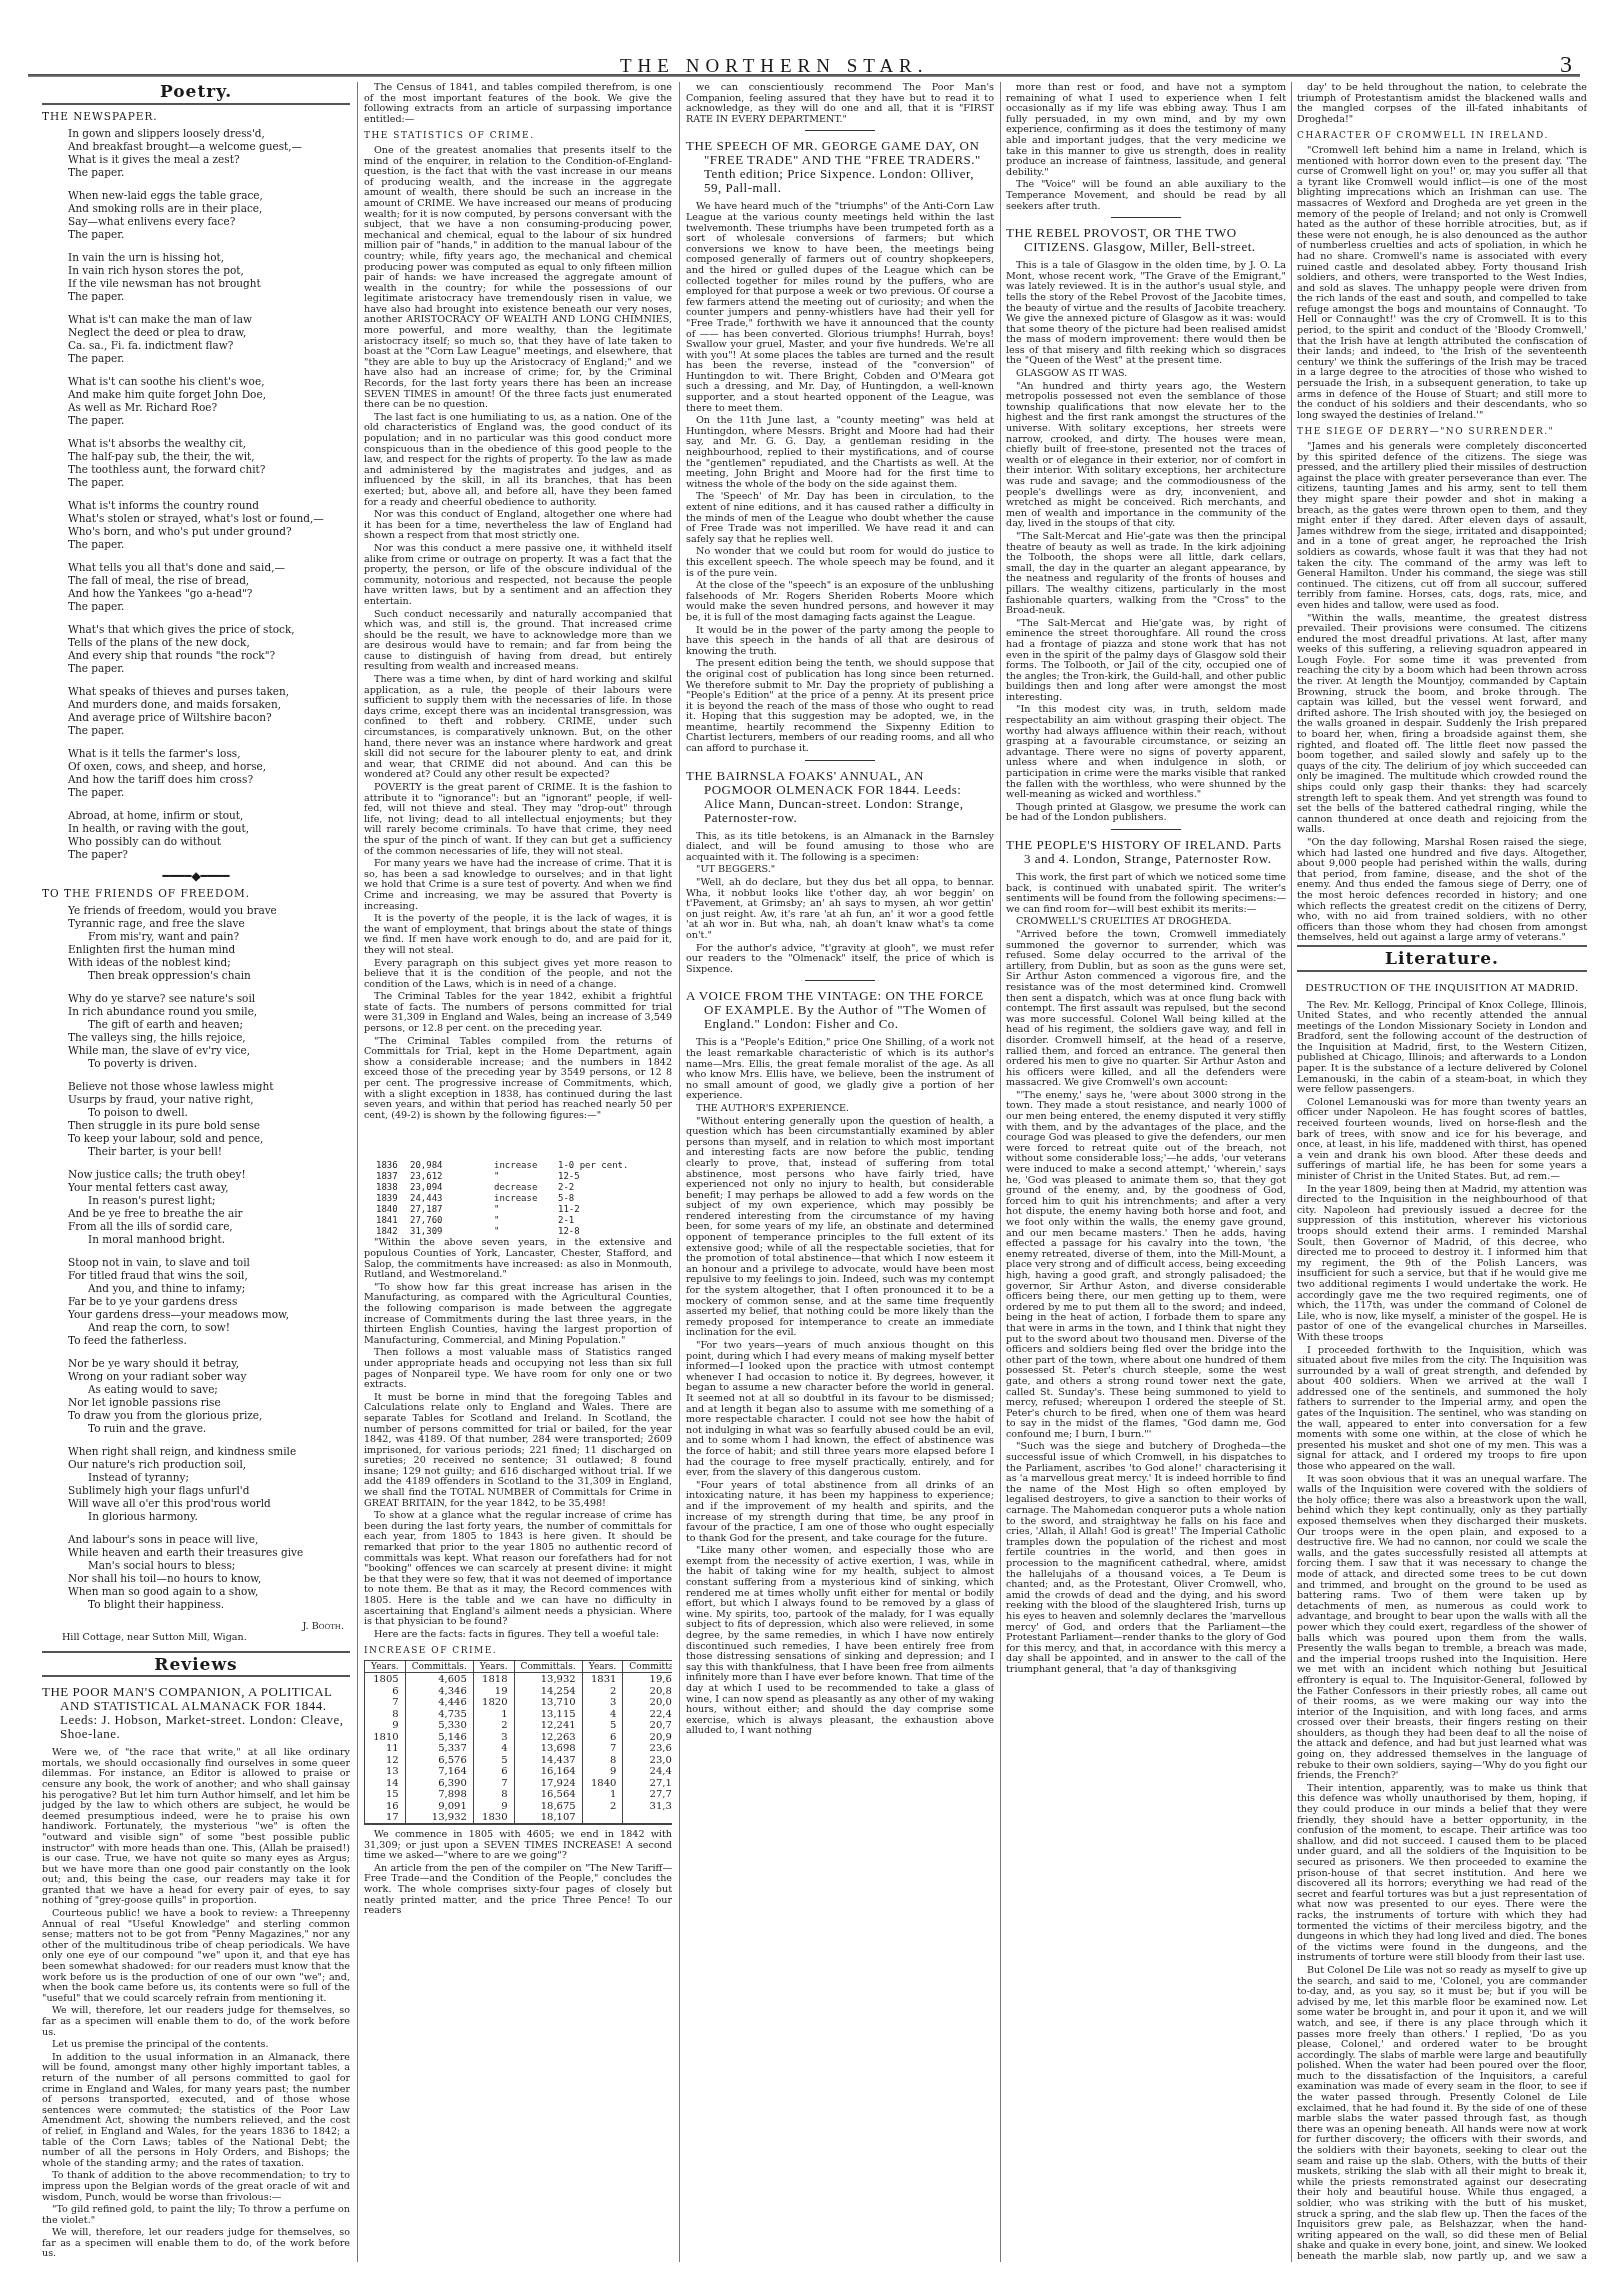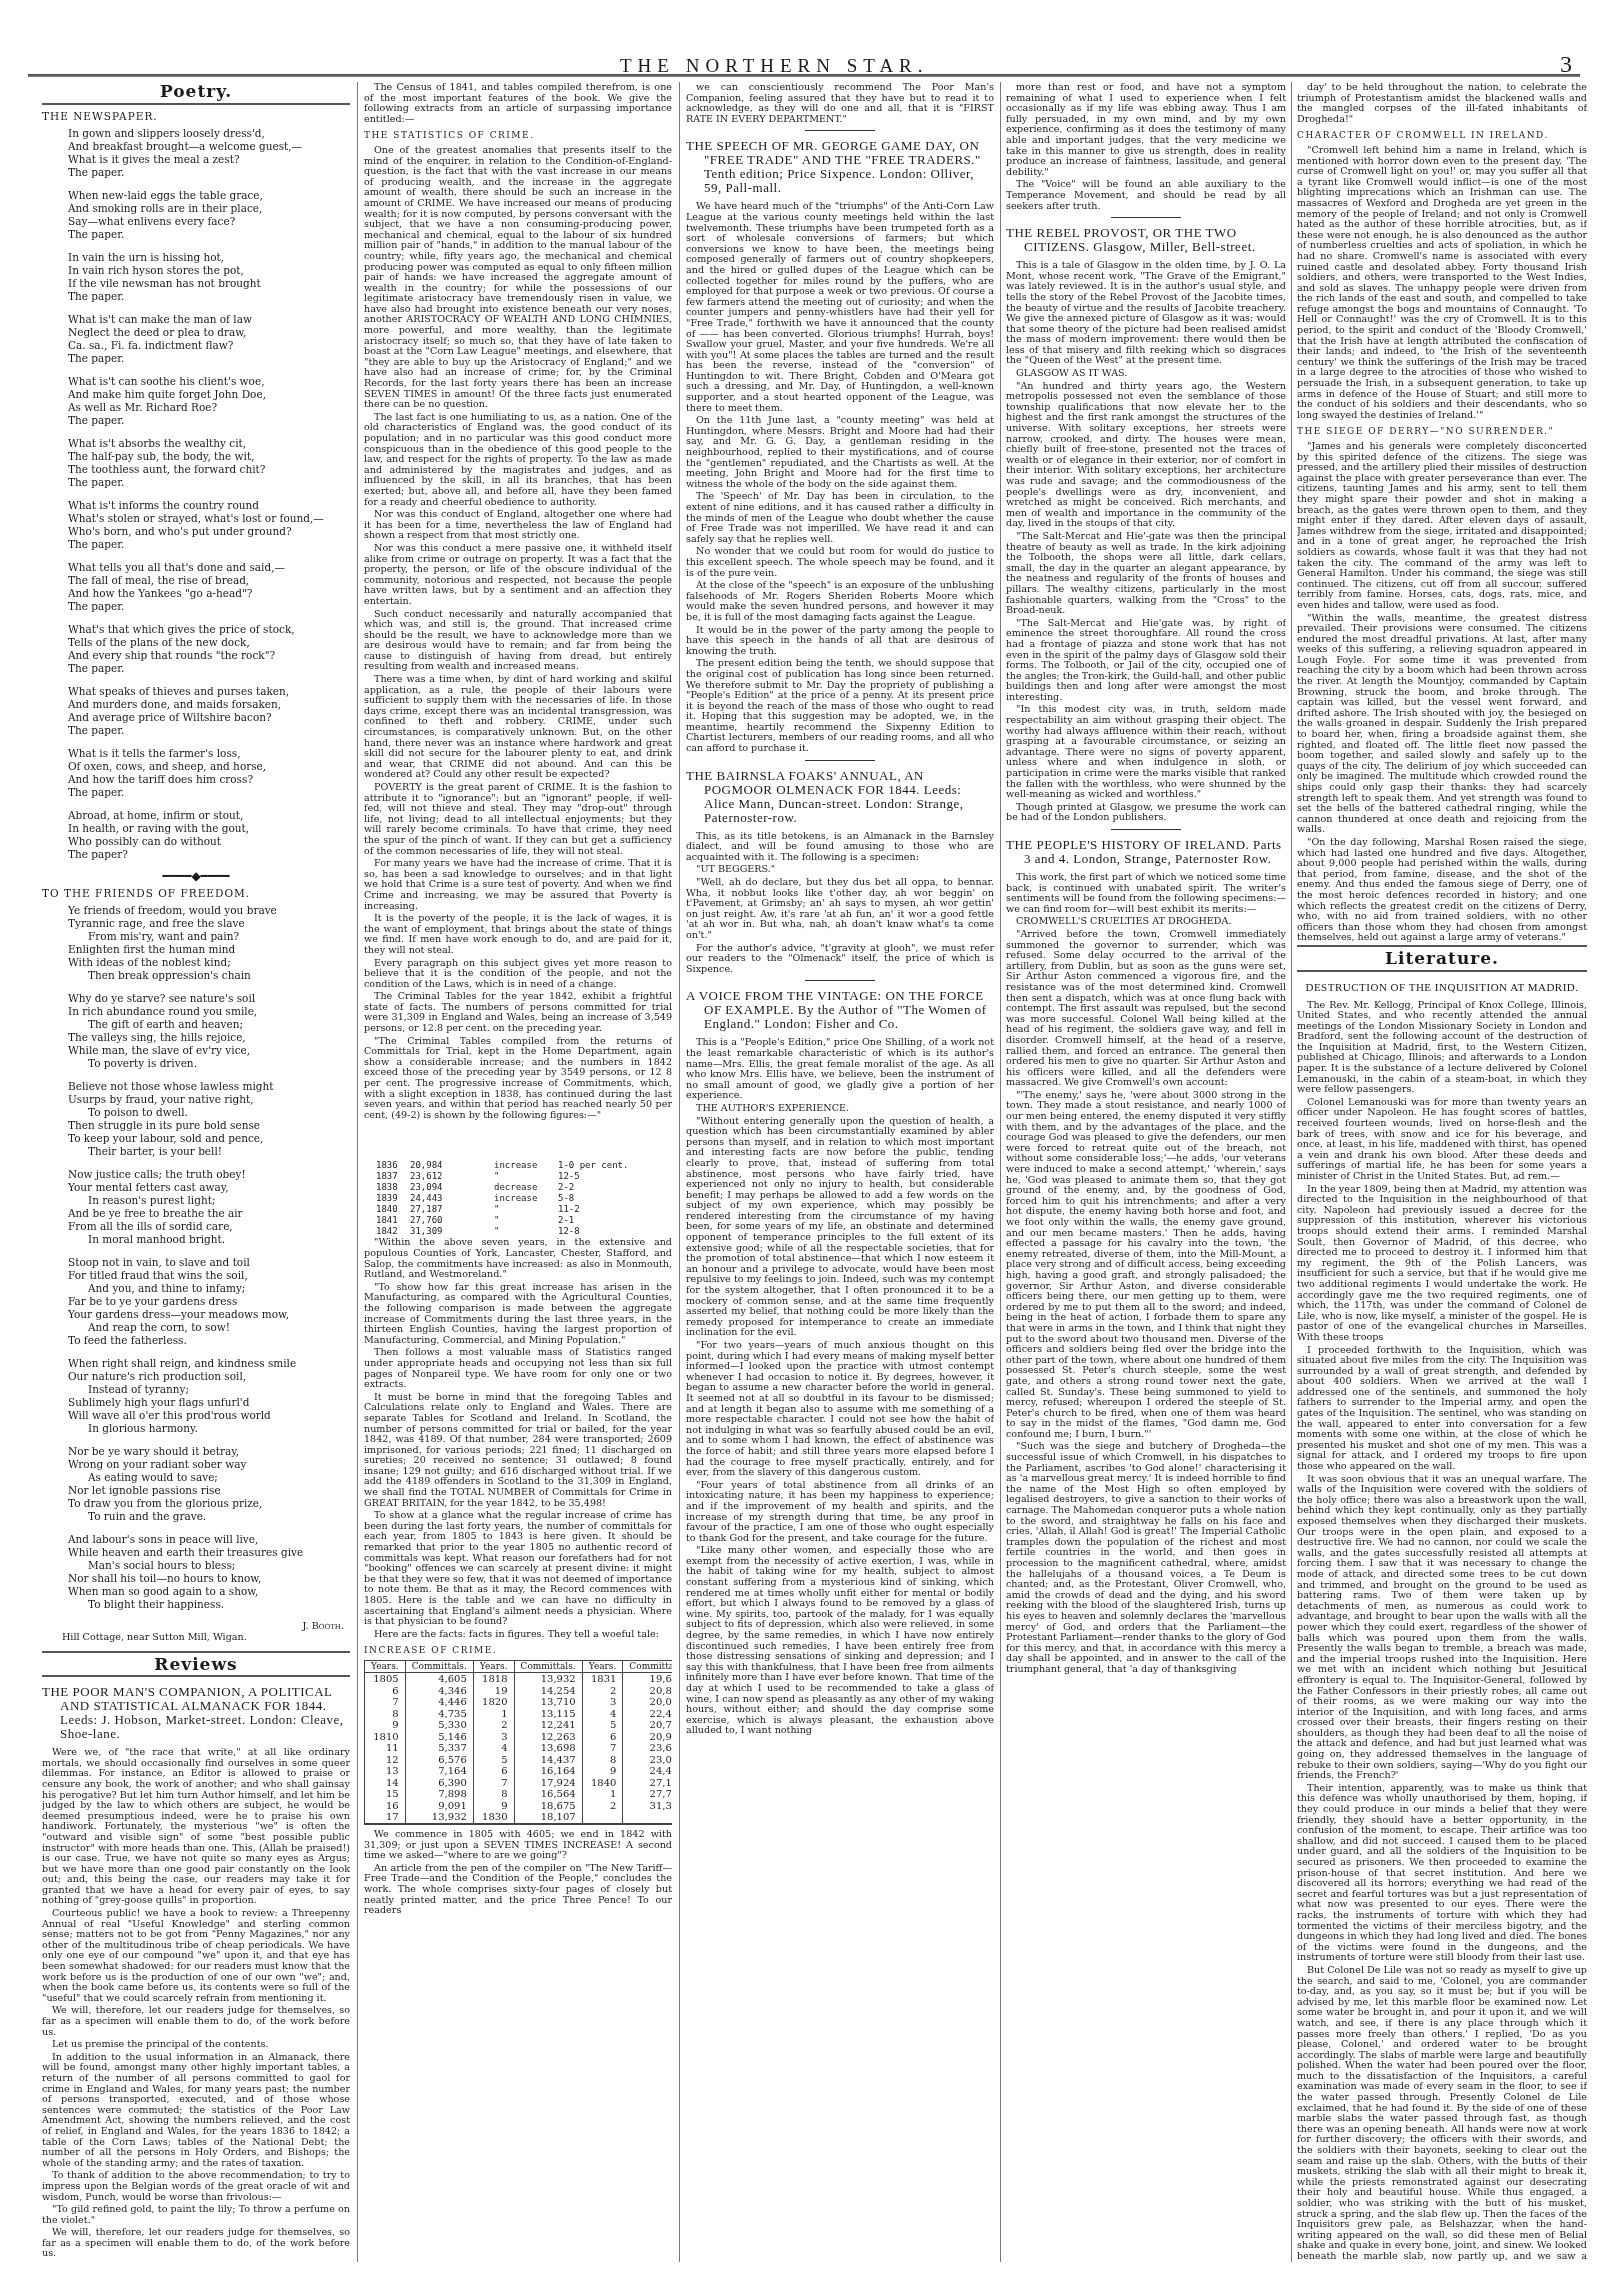--- a/index.html
+++ b/index.html
@@ -78,21 +78,21 @@
         <div class="ref">The paper.</div>
       </div>
       <div class="stanza">
         <div>What is't can soothe his client's woe,</div>
         <div>And make him quite forget John Doe,</div>
         <div>As well as Mr. Richard Roe?</div>
         <div class="ref">The paper.</div>
       </div>
       <div class="stanza">
         <div>What is't absorbs the wealthy cit,</div>
-        <div>The half-pay sub, the body, the wit,</div>
+        <div>The half-pay sub, the their, the wit,</div>
         <div>The toothless aunt, the forward chit?</div>
         <div class="ref">The paper.</div>
       </div>
       <div class="stanza">
         <div>What is't informs the country round</div>
         <div>What's stolen or strayed, what's lost or found,—</div>
         <div>Who's born, and who's put under ground?</div>
         <div class="ref">The paper.</div>
       </div>
       <div class="stanza">
@@ -164,34 +164,34 @@
       <div class="stanza">
         <div>Stoop not in vain, to slave and toil</div>
         <div>For titled fraud that wins the soil,</div>
         <div class="indent">And you, and thine to infamy;</div>
         <div>Far be to ye your gardens dress</div>
         <div>Your gardens dress—your meadows mow,</div>
         <div class="indent">And reap the corn, to sow!</div>
         <div>To feed the fatherless.</div>
       </div>
       <div class="stanza">
+        <div>Nor be ye wary should it betray,</div>
+        <div>Wrong on your radiant sober way</div>
+        <div class="indent">As eating would to save;</div>
+        <div>Nor let ignoble passions rise</div>
+        <div>To draw you from the glorious prize,</div>
+        <div class="indent">To ruin and the grave.</div>
+      </div>
+      <div class="stanza">
         <div>When right shall reign, and kindness smile</div>
         <div>Our nature's rich production soil,</div>
         <div class="indent">Instead of tyranny;</div>
         <div>Sublimely high your flags unfurl'd</div>
         <div>Will wave all o'er this prod'rous world</div>
         <div class="indent">In glorious harmony.</div>
-      </div>
-      <div class="stanza">
-        <div>Nor be ye wary should it betray,</div>
-        <div>Wrong on your radiant sober way</div>
-        <div class="indent">As eating would to save;</div>
-        <div>Nor let ignoble passions rise</div>
-        <div>To draw you from the glorious prize,</div>
-        <div class="indent">To ruin and the grave.</div>
       </div>
       <div class="stanza">
         <div>And labour's sons in peace will live,</div>
         <div>While heaven and earth their treasures give</div>
         <div class="indent">Man's social hours to bless;</div>
         <div>Nor shall his toil—no hours to know,</div>
         <div>When man so good again to a show,</div>
         <div class="indent">To blight their happiness.</div>
       </div>
     </div>

